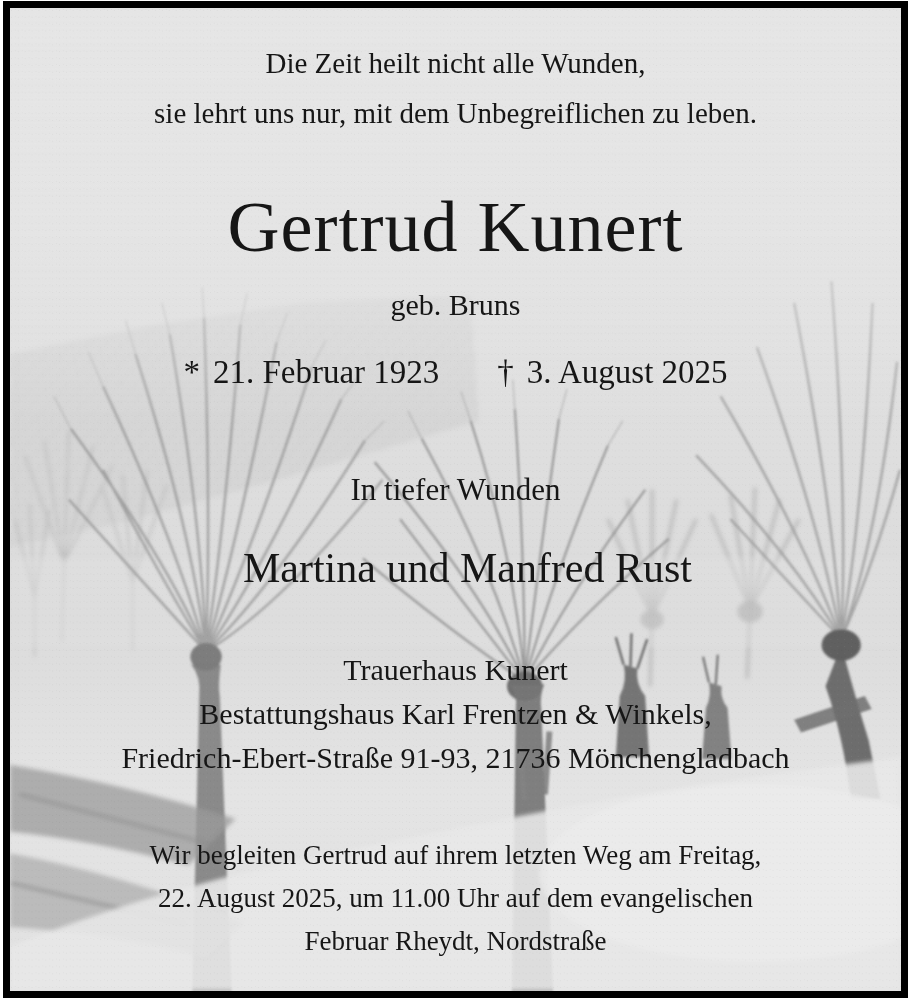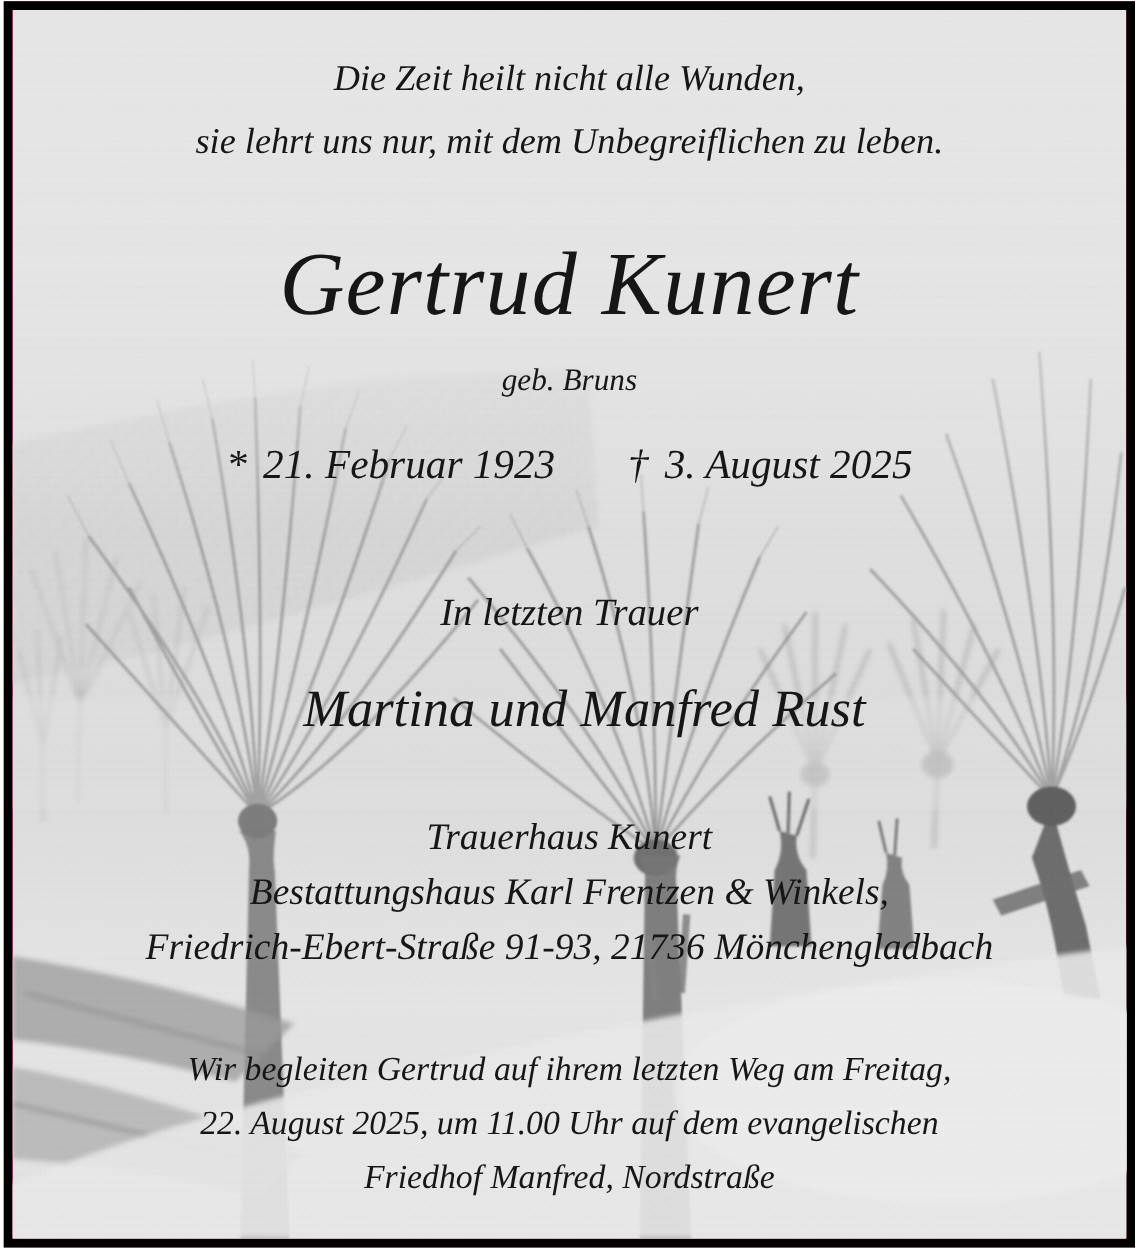--- a/index.html
+++ b/index.html
@@ -1,34 +1,33 @@
 <!DOCTYPE html>
 <html><head>
 <meta charset="utf-8">
 <style>
   html,body{margin:0;padding:0;background:#ffffff;}
   .page{position:relative;width:909px;height:1000px;background:#ffffff;overflow:hidden;}
   .frame{
     position:absolute;left:3px;top:1px;right:1px;bottom:2px;
     border:7px solid #000;
-    background:#ec4899;
+    background:#0ea5e9;
     overflow:hidden;
-    font-style:italic;
   }
   .bg{position:absolute;left:0;top:0;width:100%;height:100%;}
   .content{
     position:relative;z-index:2;height:100%;
     display:flex;flex-direction:column;align-items:center;
     text-align:center;
     font-family:"Liberation Serif", serif;
     color:#161616;
   }
   .epigraph{font-size:29px;line-height:50px;margin-top:30px;}
   .name{font-size:72px;line-height:72px;margin:53px 0 0;font-weight:normal;letter-spacing:1px;}
-  .maiden{font-size:25px;line-height:40px;margin-top:22px;}
+  .maiden{font-size:30px;line-height:40px;margin-top:22px;}
   .dates{font-size:33px;line-height:46px;margin-top:24px;display:flex;gap:58px;}
   .date-group{display:inline-flex;}
   .date-group .sym{margin-right:13px;}
   .mourning-phrase{font-size:31px;line-height:42px;margin-top:74px;}
   .mourners{font-size:42px;line-height:55px;margin-top:30px;margin-left:24px;}
   .funeral-home{font-size:30px;line-height:44px;margin-top:52px;}
   .farewell{font-size:27px;line-height:43px;margin-top:54px;}
 </style>
 </head>
 <body>
@@ -149,31 +148,31 @@
         <span class="date-group">
           <span class="sym">*</span>
           <span>21. Februar 1923</span>
         </span>
         <span class="date-group">
           <span class="sym">†</span>
           <span>3. August 2025</span>
         </span>
       </div>
 
-      <div class="mourning-phrase">In letzten Trauer</div>
+      <div class="mourning-phrase">In tiefer Wunden</div>
 
       <div class="mourners">Martina und Manfred Rust</div>
 
       <div class="funeral-home">
         <div>Trauerhaus Kunert</div>
         <div>Bestattungshaus Karl Frentzen &amp; Winkels,</div>
         <div>Friedrich-Ebert-Straße 91-93, 21736 Mönchengladbach</div>
       </div>
 
       <div class="farewell">
         <div>Wir begleiten Gertrud auf ihrem letzten Weg am Freitag,</div>
         <div>22. August 2025, um 11.00 Uhr auf dem evangelischen</div>
-        <div>Friedhof Manfred, Nordstraße</div>
+        <div>Februar Rheydt, Nordstraße</div>
       </div>
 
     </div>
   </div>
 </div>
 
 </body></html>

